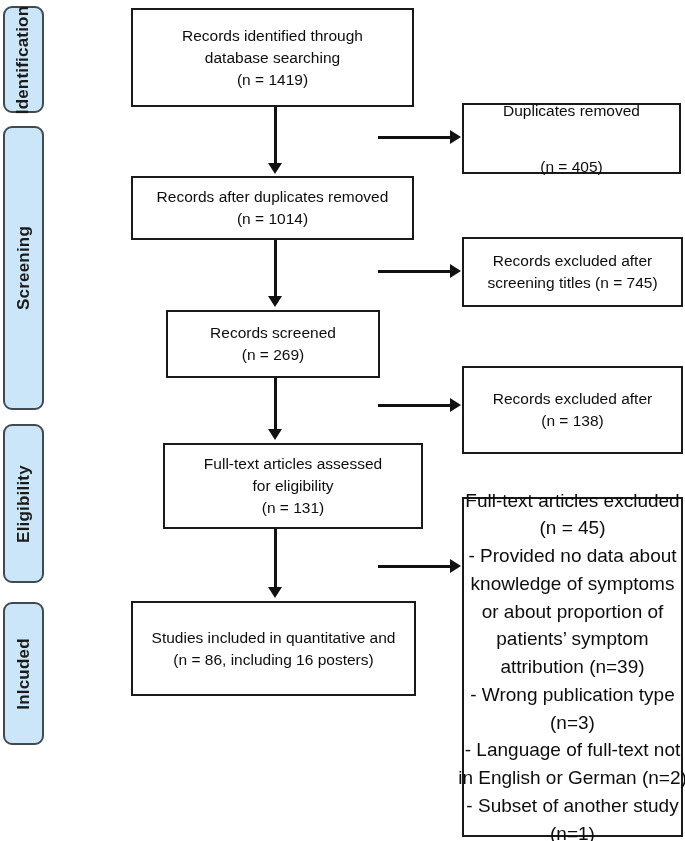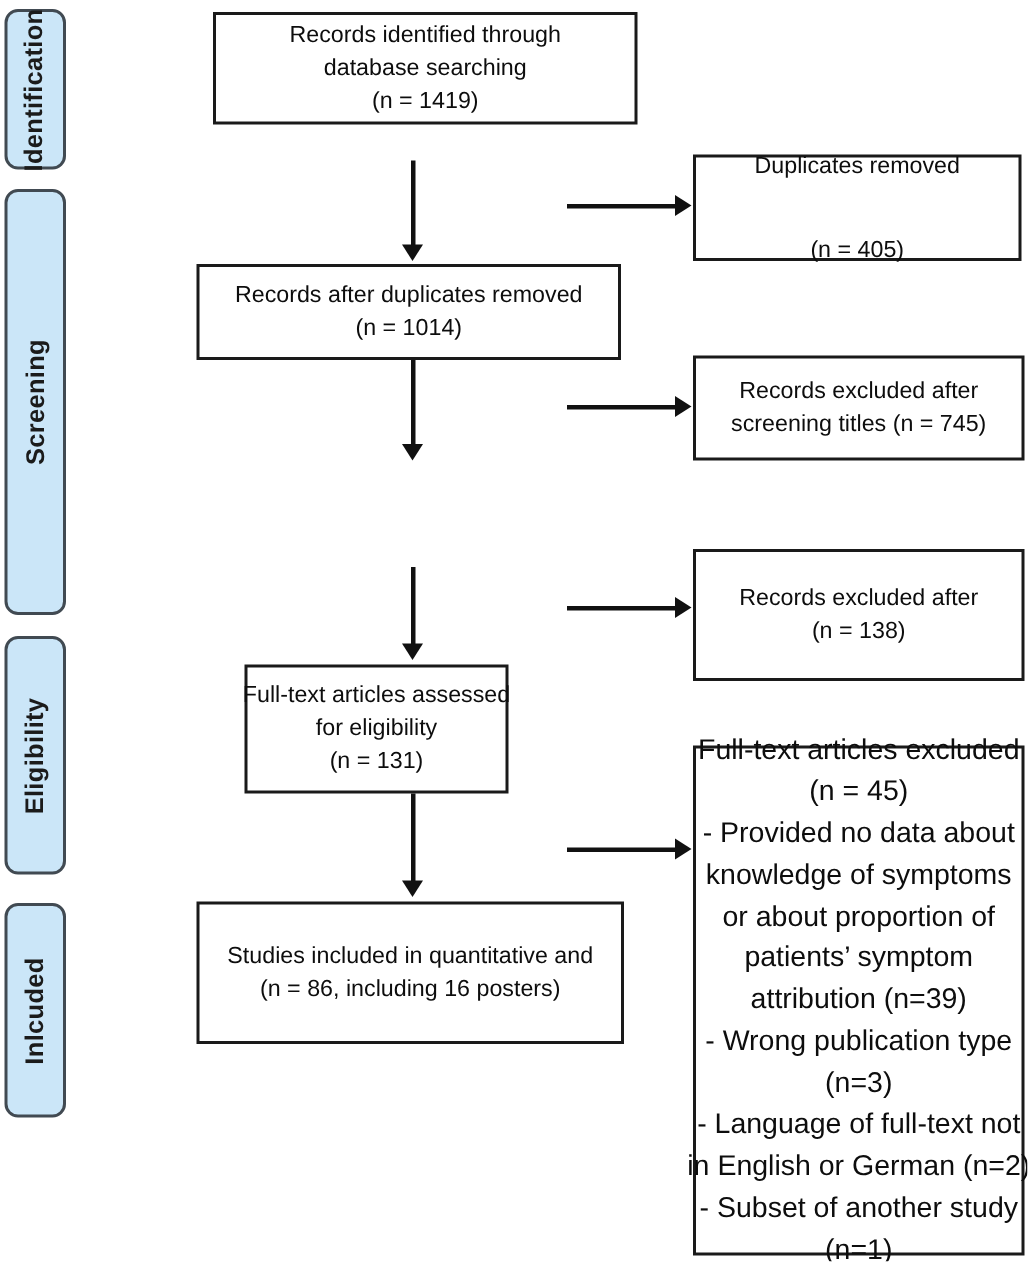--- a/index.html
+++ b/index.html
@@ -98,33 +98,37 @@
   </div>
 
   <div class="stage" style="left:3px; top:424px; width:41px; height:159px;">
     <span class="stage-label">Eligibility</span>
   </div>
 
   <div class="stage" style="left:3px; top:602px; width:41px; height:143px;">
     <span class="stage-label">Inlcuded</span>
   </div>
 
-  <div class="box" style="left:142px; top:8px; width:283px; height:75px;">
+  <div class="box" style="left:131px; top:8px; width:283px; height:99px;">
     <span class="ln">Records identified through</span>
     <span class="ln">database searching</span>
     <span class="ln">(n = 1419)</span>
   </div>
 
   <div class="box" style="left:131px; top:176px; width:283px; height:64px;">
     <span class="ln">Records after duplicates removed</span>
     <span class="ln">(n = 1014)</span>
   </div>
 
+  <div class="box" style="left:166px; top:310px; width:214px; height:68px;">
+    <span class="ln">Records screened</span>
+    <span class="ln">(n = 269)</span>
+  </div>
 
-  <div class="box" style="left:163px; top:443px; width:176px; height:86px;">
+  <div class="box" style="left:163px; top:443px; width:260px; height:86px;">
     <span class="ln">Full-text articles assessed</span>
     <span class="ln">for eligibility</span>
     <span class="ln">(n = 131)</span>
   </div>
 
   <div class="box" style="left:131px; top:601px; width:285px; height:95px;">
     <span class="ln">Studies included in quantitative and</span>
     <span class="ln">(n = 86, including 16 posters)</span>
   </div>
 

